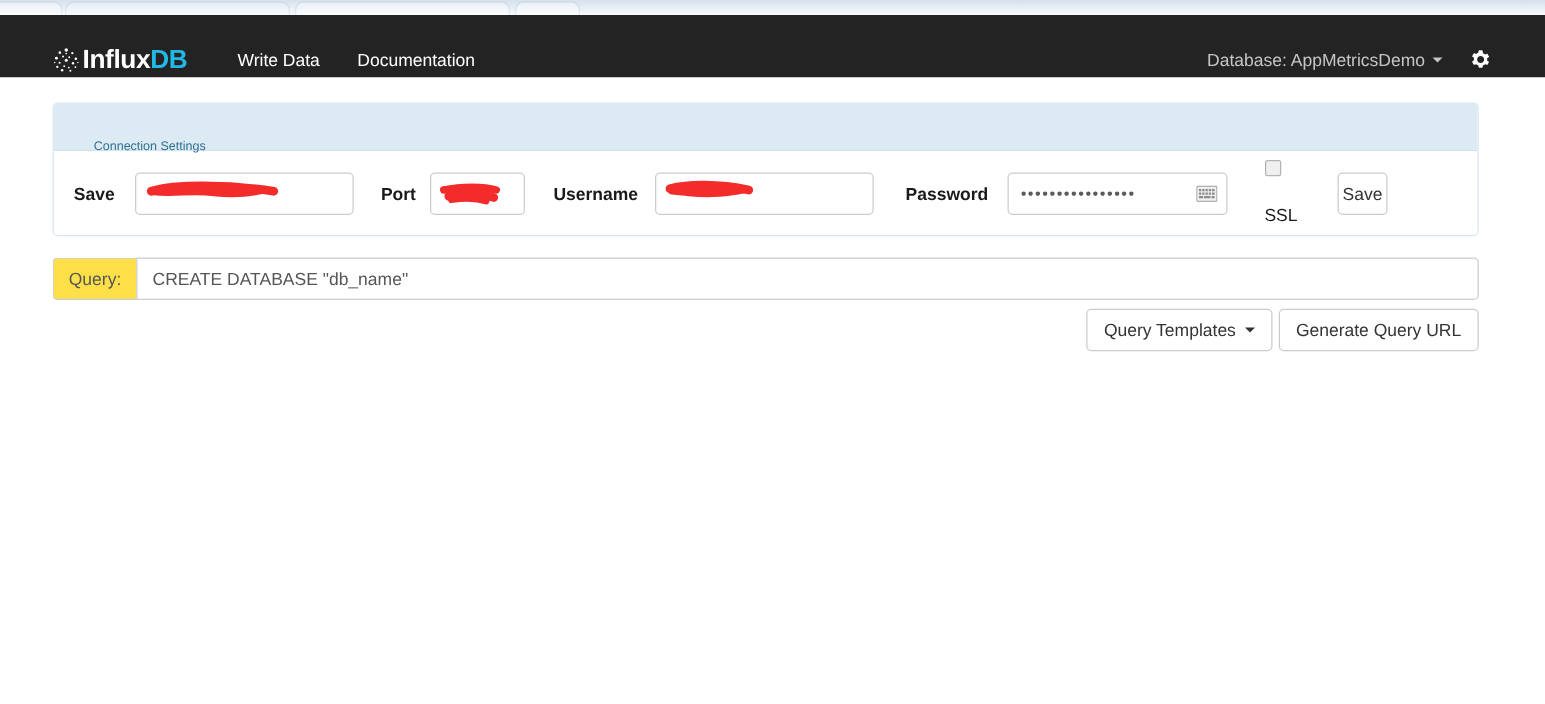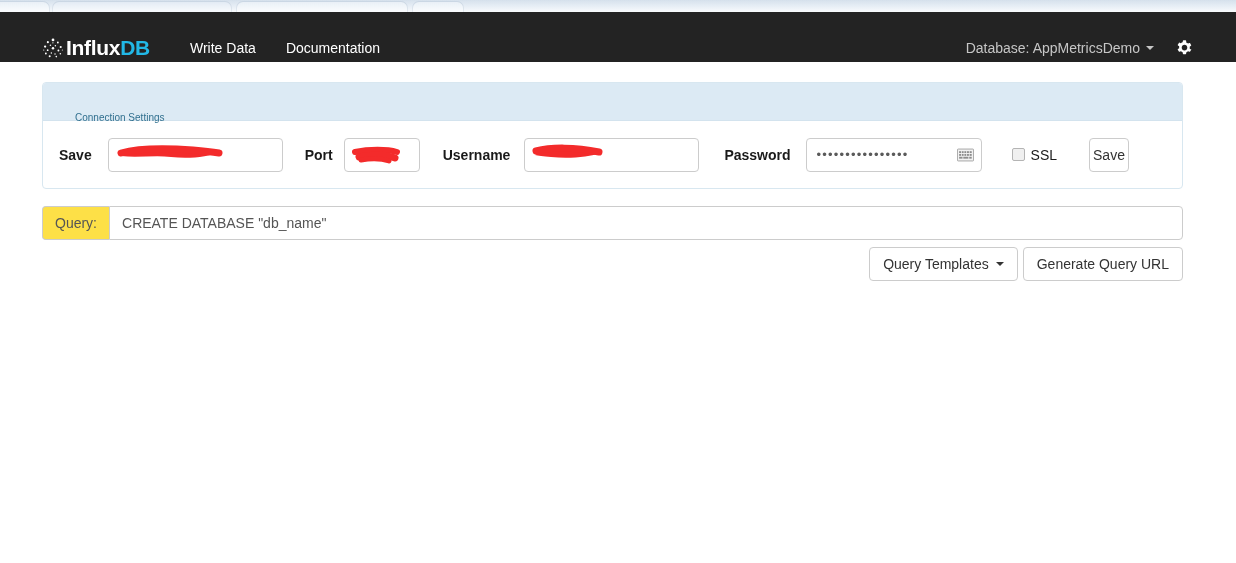--- a/index.html
+++ b/index.html
@@ -214,23 +214,24 @@
     overflow: hidden;
   }
   .kbd-icon {
     position: absolute;
     right: 7px; top: 9px;
     width: 17px; height: 14px;
   }
 
   .ssl-wrap {
     display: flex;
-    align-items: center;
-    gap: 6px;
+    align-items: flex-start;
+    gap: 22px;
     margin-left: 30px;
+    flex-direction: column;
   }
   .ssl-box {
     width: 13px; height: 13px;
     border: 1px solid #b4b4b4;
     background: #f0f0f0;
     border-radius: 2px;
     box-sizing: border-box;
     cursor: pointer;
   }
   .ssl-label {

